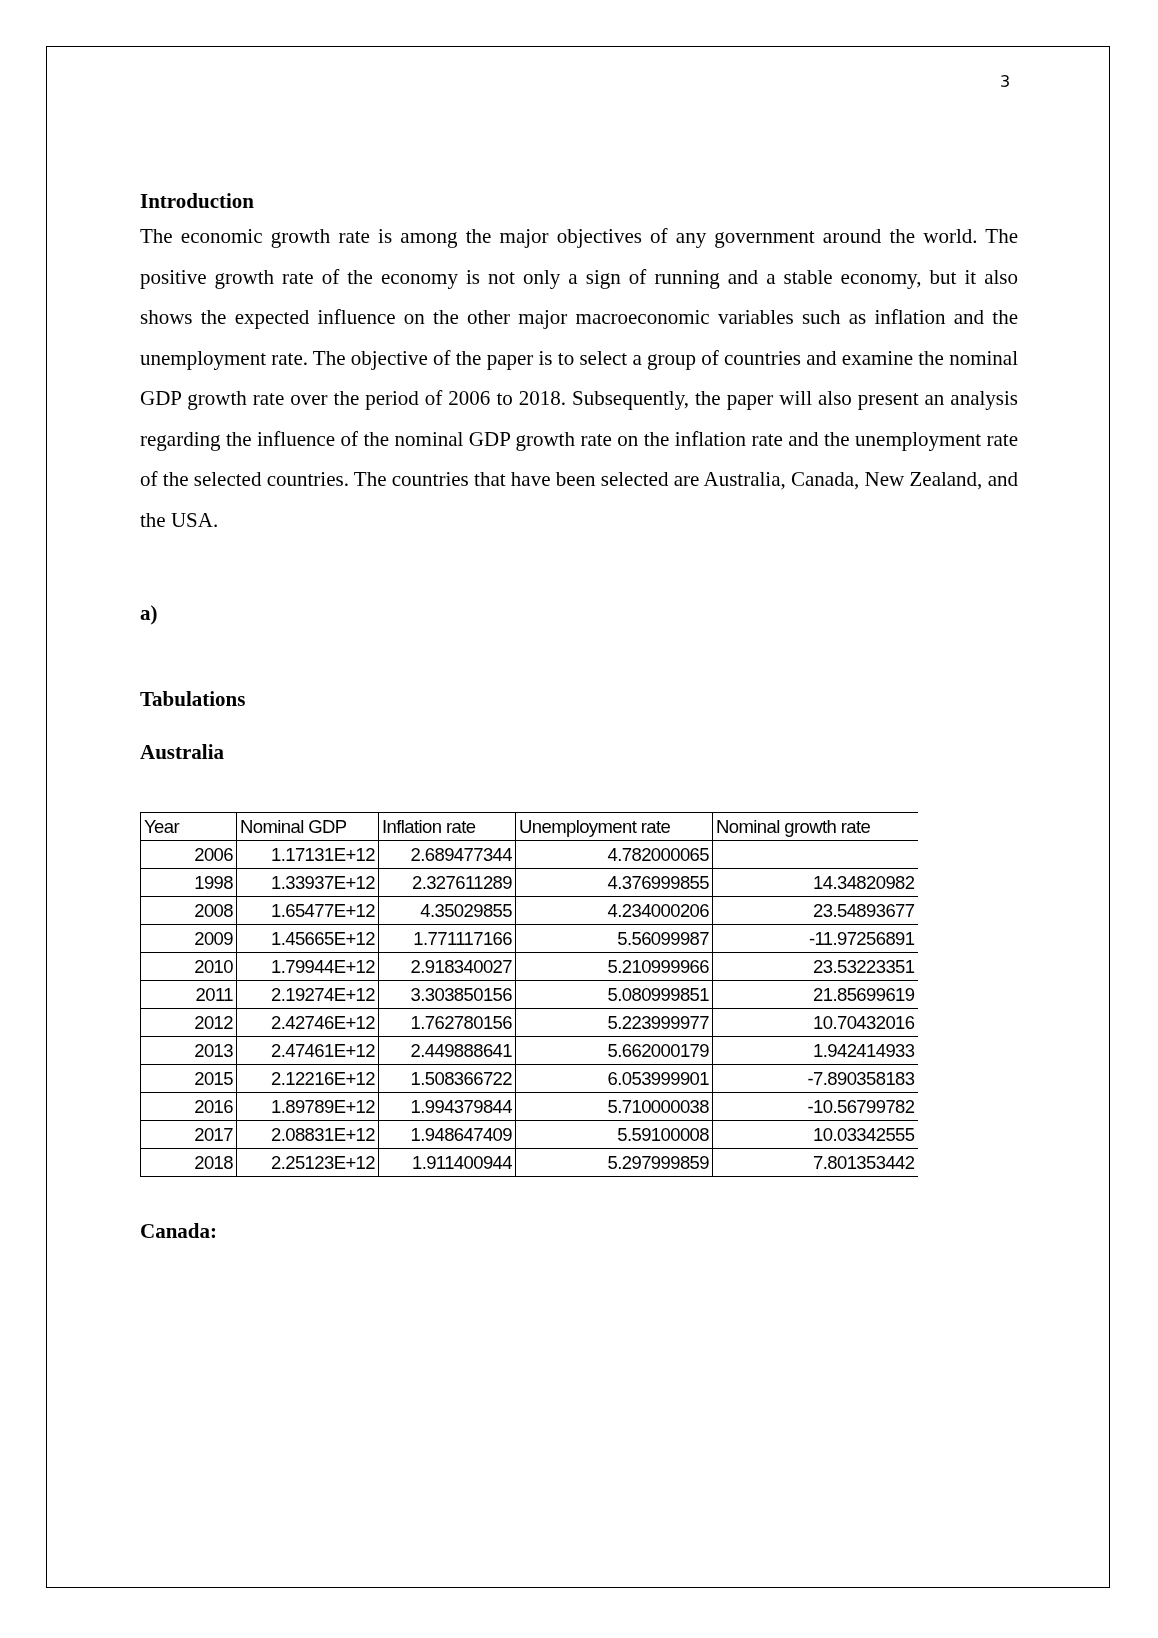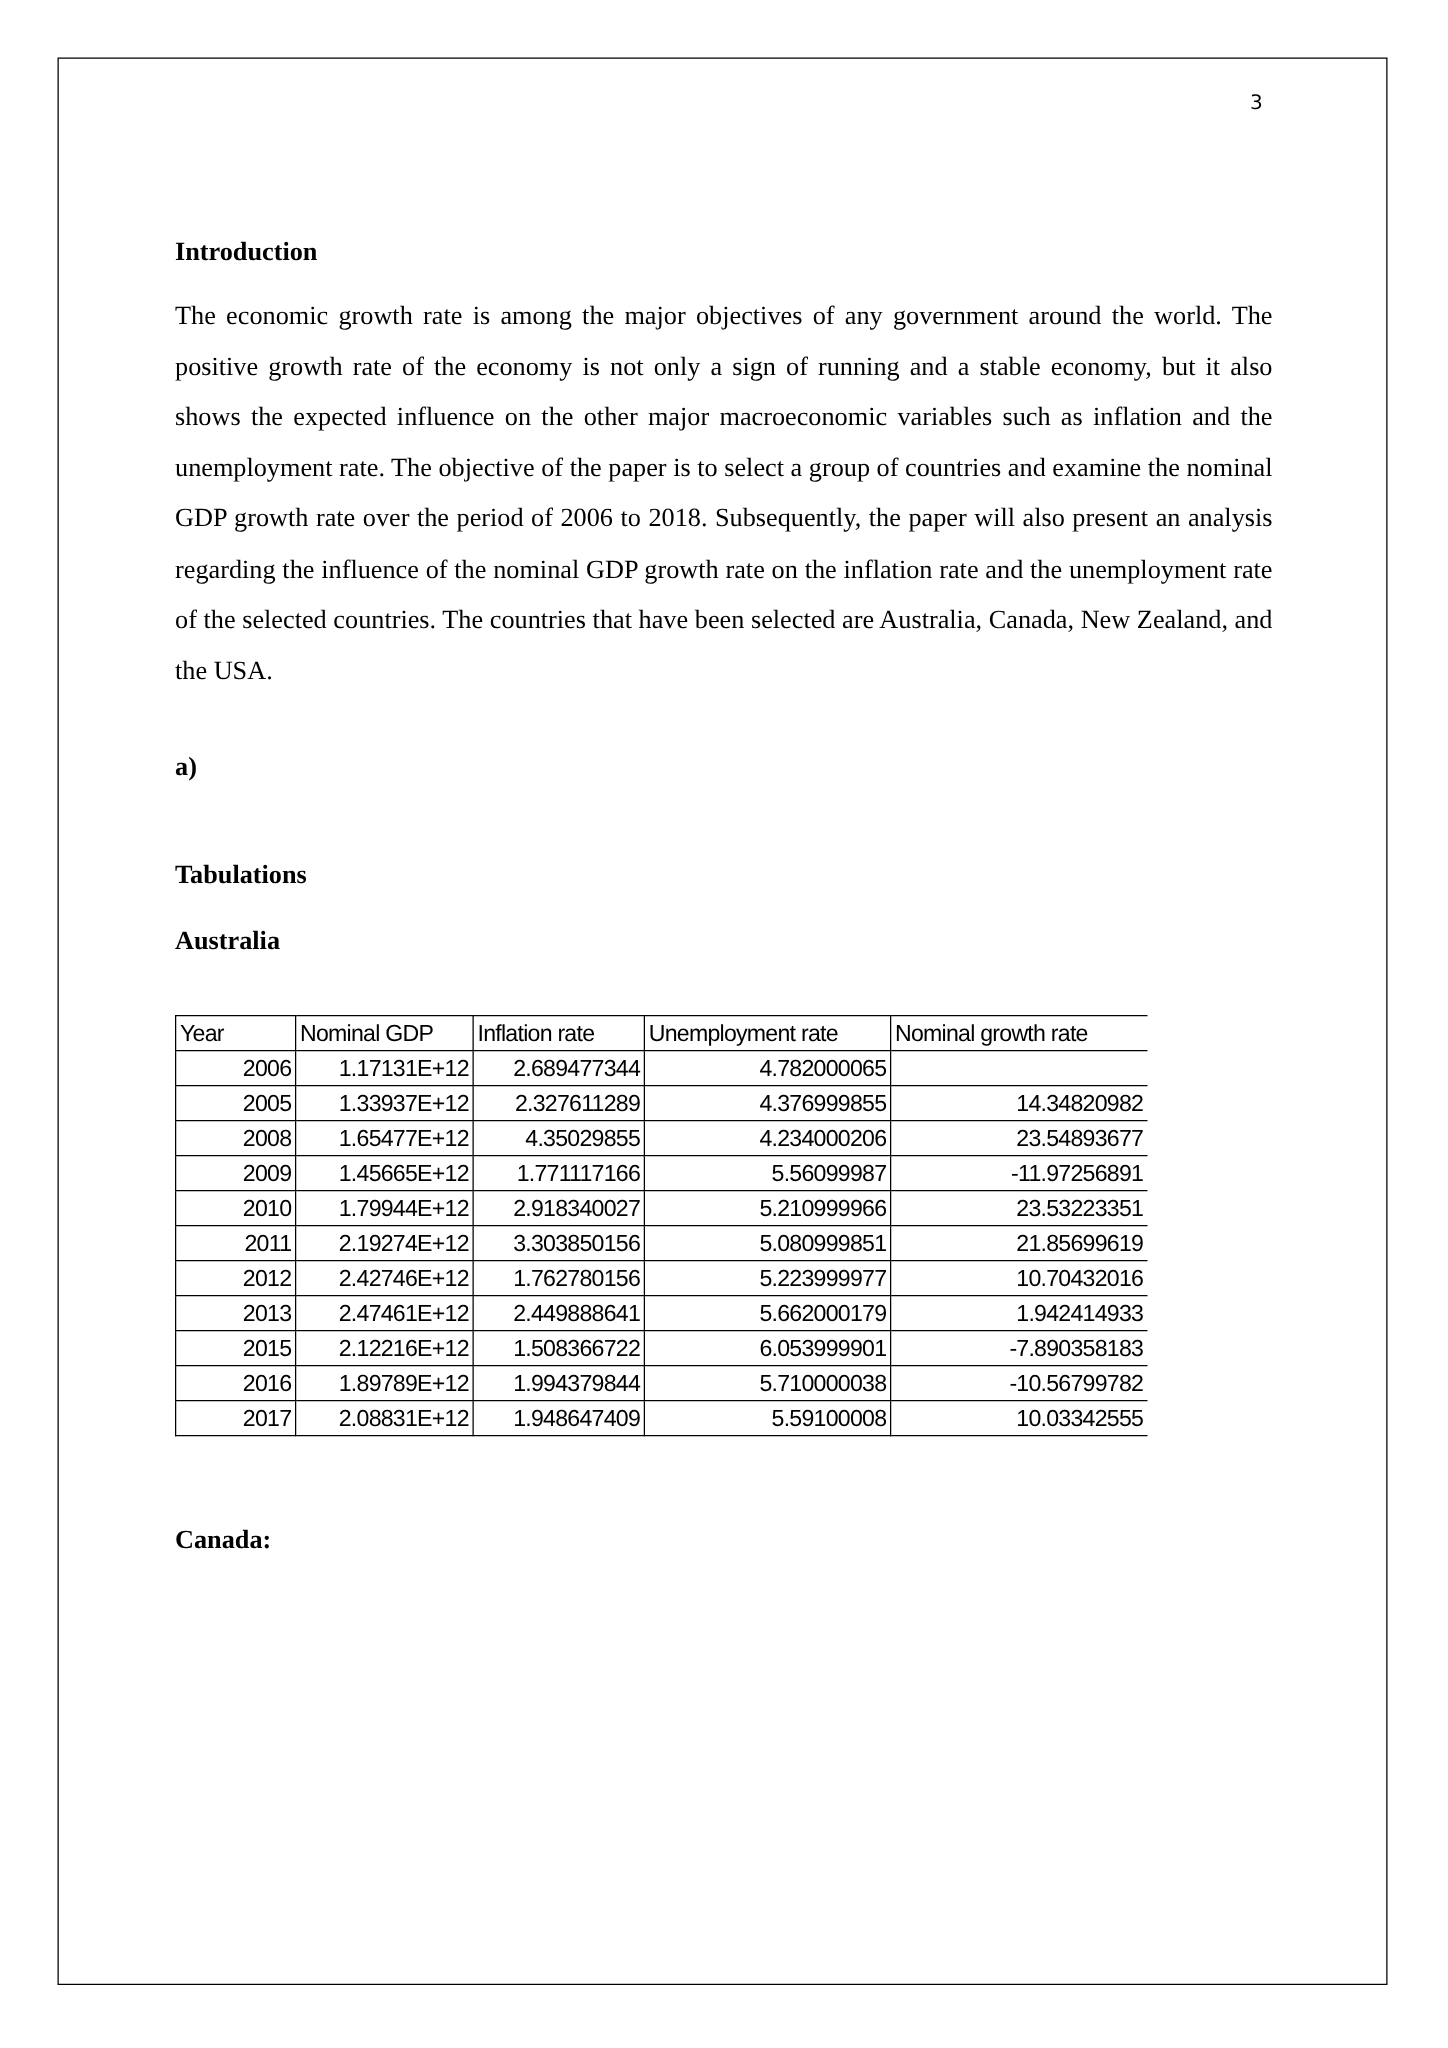--- a/index.html
+++ b/index.html
@@ -12,21 +12,21 @@
       border: 1px solid #000; box-sizing: border-box;
     }
     .page-number {
       position: absolute; left: 1000px; top: 72px;
       font-family: "DejaVu Sans", sans-serif; font-size: 16px;
     }
     .content { position: absolute; left: 140px; width: 878px; }
     .heading { font-weight: bold; font-size: 21px; line-height: 30px; }
     .intro-heading { top: 186px; }
     .intro-para {
-      top: 232px; font-size: 21px; line-height: 40.5px; text-align: justify;
+      top: 216px; font-size: 21px; line-height: 40.5px; text-align: justify;
       text-align-last: left;
     }
     .part-a { top: 598px; }
     .tab-heading { top: 684px; }
     .aus-heading { top: 737px; }
     .canada-heading { top: 1216px; }
 
     table.data-table {
       position: absolute; left: 140px; top: 812px;
       border-collapse: collapse;
@@ -69,21 +69,21 @@
   </thead>
   <tbody id="aus-body">
       <tr>
         <td class="c0">2006</td>
         <td class="c1">1.17131E+12</td>
         <td class="c2">2.689477344</td>
         <td class="c3">4.782000065</td>
         <td class="c4"></td>
       </tr>
       <tr>
-        <td class="c0">2005</td>
+        <td class="c0">1998</td>
         <td class="c1">1.33937E+12</td>
         <td class="c2">2.327611289</td>
         <td class="c3">4.376999855</td>
         <td class="c4">14.34820982</td>
       </tr>
       <tr>
         <td class="c0">2008</td>
         <td class="c1">1.65477E+12</td>
         <td class="c2">4.35029855</td>
         <td class="c3">4.234000206</td>
@@ -138,16 +138,23 @@
         <td class="c3">5.710000038</td>
         <td class="c4">-10.56799782</td>
       </tr>
       <tr>
         <td class="c0">2017</td>
         <td class="c1">2.08831E+12</td>
         <td class="c2">1.948647409</td>
         <td class="c3">5.59100008</td>
         <td class="c4">10.03342555</td>
       </tr>
+      <tr>
+        <td class="c0">2018</td>
+        <td class="c1">2.25123E+12</td>
+        <td class="c2">1.911400944</td>
+        <td class="c3">5.297999859</td>
+        <td class="c4">7.801353442</td>
+      </tr>
     </tbody>
 </table>
 
 <div class="content heading canada-heading">Canada:</div>
 
 </body></html>

